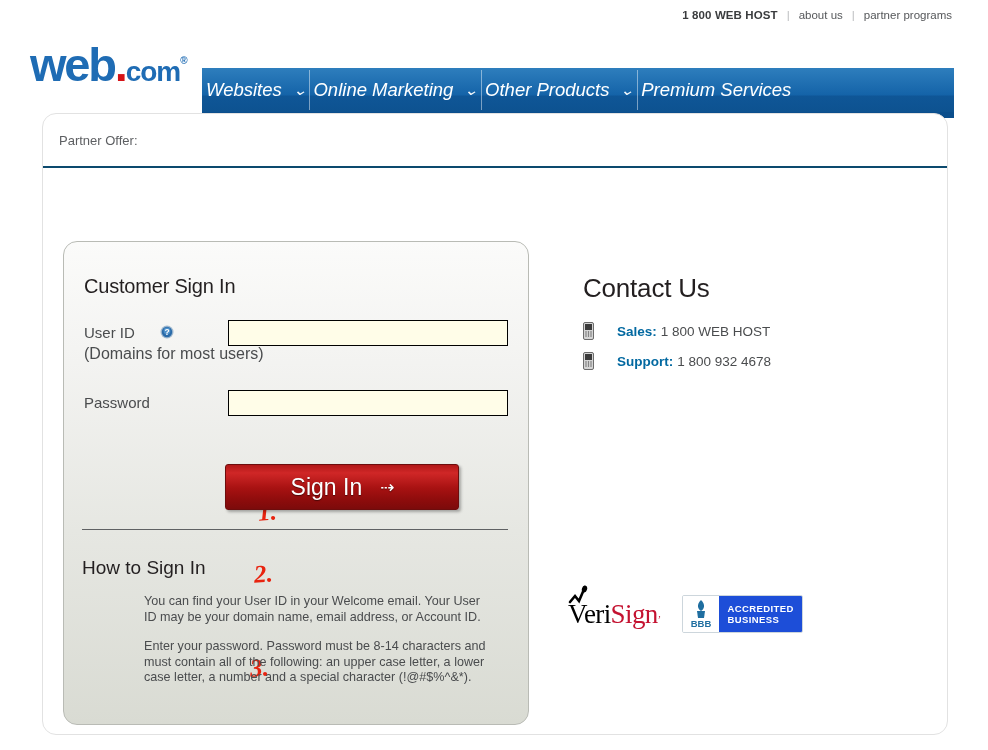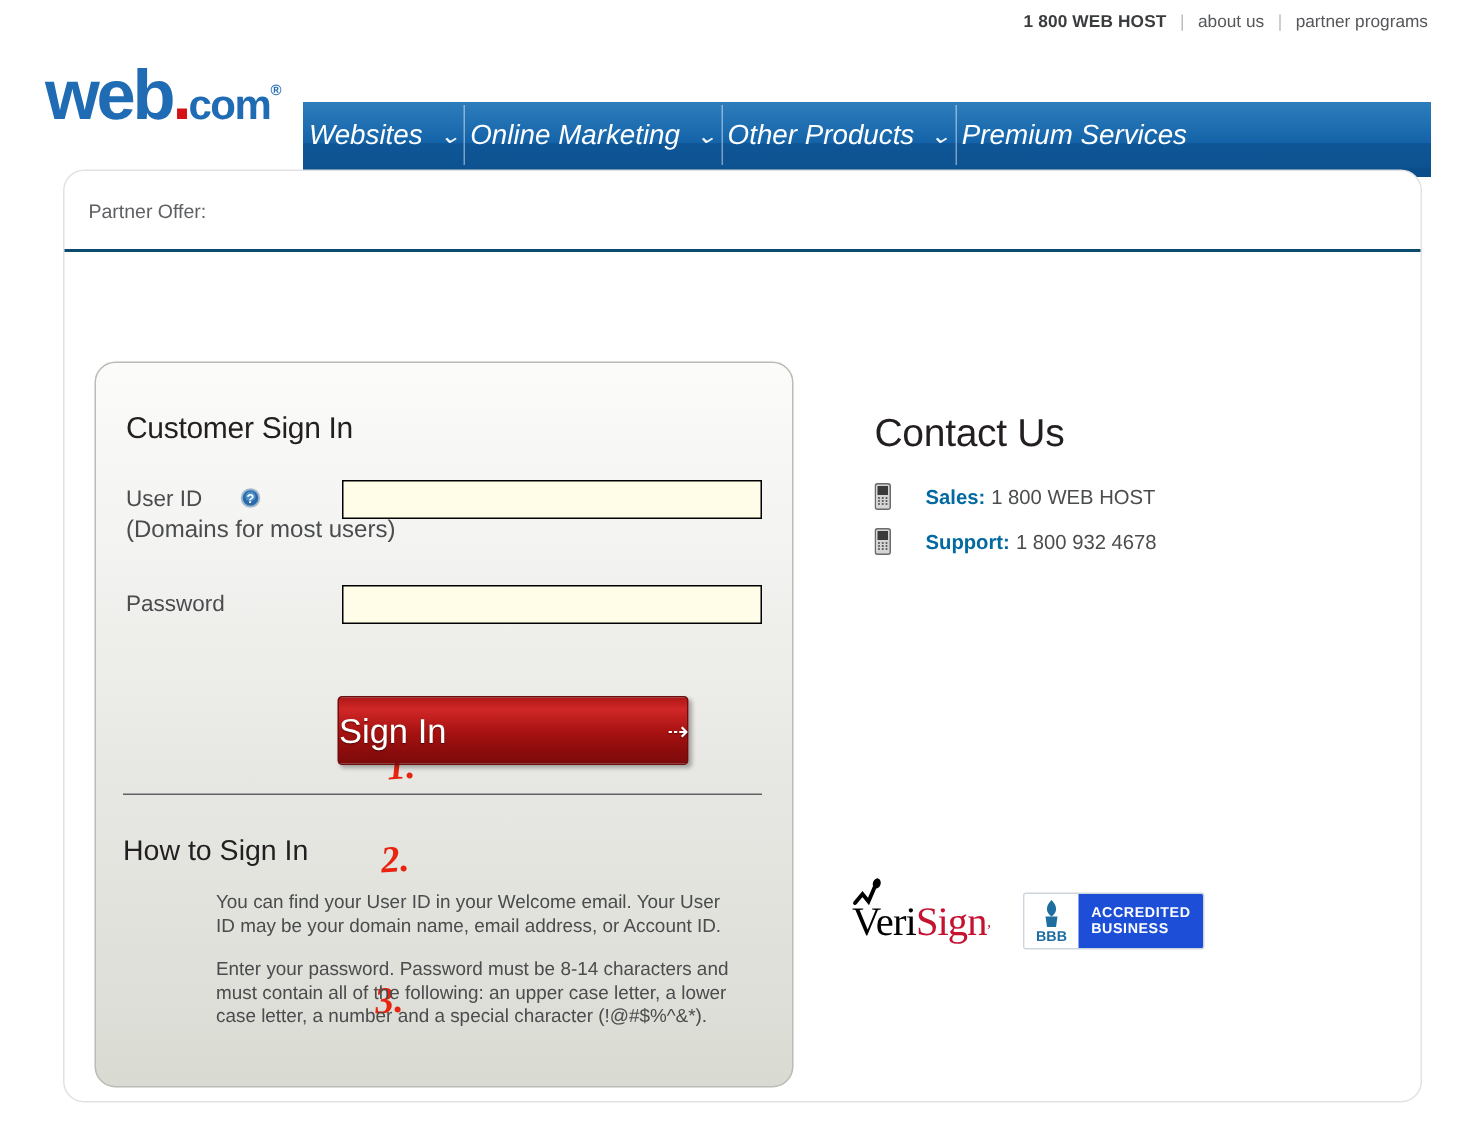--- a/index.html
+++ b/index.html
@@ -246,21 +246,21 @@
     width: 232px;
     height: 44px;
     border: 1px solid #6d0d0d;
     border-radius: 3px;
     background: linear-gradient(to bottom, #b01717 0%, #d02727 18%, #a81212 52%, #8d0c0c 80%, #7c0b0b 100%);
     color: #ffffff;
     font-size: 23px;
     font-family: "Liberation Sans", sans-serif;
     display: flex;
     align-items: center;
-    justify-content: space-between;
+    justify-content: center;
     gap: 18px;
     cursor: pointer;
     box-shadow: 2px 2px 3px rgba(0,0,0,.30);
     text-shadow: 0 1px 1px rgba(0,0,0,.5);
   }
   .signin-arrow {
     display: inline-block;
     font-size: 17px;
     letter-spacing: -1px;
   }

